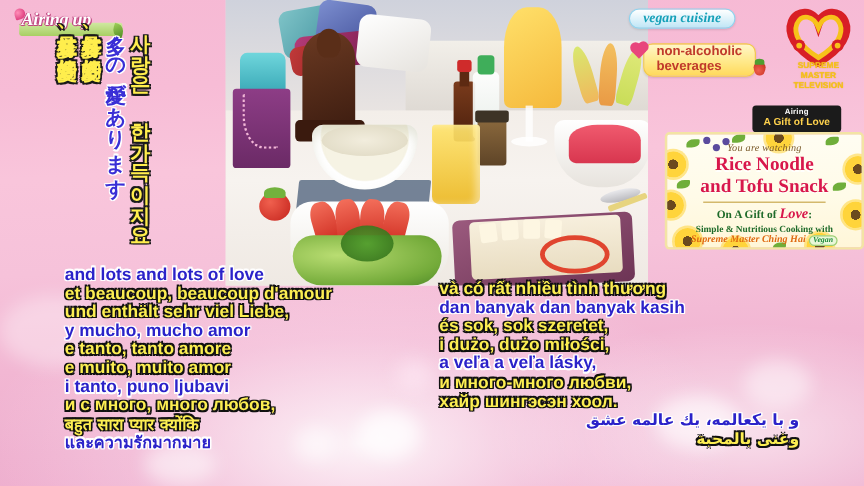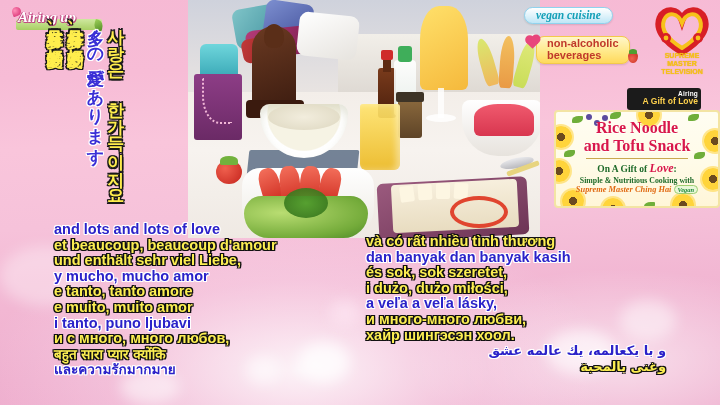--- a/index.html
+++ b/index.html
@@ -129,21 +129,21 @@
   #smtv-logo .logo-text {
     position: absolute; left: 0; top: 48px; width: 64px; text-align: center;
     font-size: 7px; font-weight: bold; color: #f7c21a; line-height: 1.15;
     text-shadow: 0 0 1px #e0a800;
   }
 
   
   #airing {
     position: absolute; left: 627px; top: 88px; width: 74px;
     background: #1b1b1b; border-radius: 3px; padding: 2px 3px 3px 3px;
-    text-align: right; line-height: 1.15;
+    text-align: center; line-height: 1.15;
   }
   #airing .airing-label { font-size: 6.5px; font-weight: bold; color: #ffffff; letter-spacing: 0.2px; }
   #airing .airing-title { font-size: 8.5px; font-weight: bold; color: #ffd24d; white-space: nowrap; }
 
   
   #nowpanel {
     position: absolute; left: 554px; top: 110px; width: 166px; height: 98px;
     background: linear-gradient(180deg,#fffdf2 0%, #fffbe8 55%, #fff6d8 100%);
     border: 2px solid #f3e4a4;
     border-radius: 4px;
@@ -335,20 +335,21 @@
     <div class="leafdot" style="left:54px;top:0px;"></div>
     <div class="leafdot" style="left:132px;top:2px;"></div>
     <div class="leafdot" style="left:138px;top:40px;"></div>
     <div class="leafdot" style="left:8px;top:38px;"></div>
     <div class="leafdot" style="left:88px;top:90px;"></div>
     <div class="berrydot" style="left:30px;top:2px;"></div>
     <div class="berrydot" style="left:38px;top:8px;"></div>
     <div class="berrydot" style="left:46px;top:3px;"></div>
 
     <div class="inner">
+      <div class="nw-watching">You are watching</div>
       <div class="nw-title">Rice Noodle</div>
       <div class="nw-title">and Tofu Snack</div>
       <div class="nw-rule"></div>
       <div class="nw-sub1"><span>On A Gift of </span><span class="love">Love</span><span>:</span></div>
       <div class="nw-sub2">Simple &amp; Nutritious Cooking with</div>
       <div class="nw-sub3"><span>Supreme Master Ching Hai</span> <span class="nw-vegan">Vegan</span></div>
     </div>
   </div>
 
   <div class="subcol" id="sub-left">

